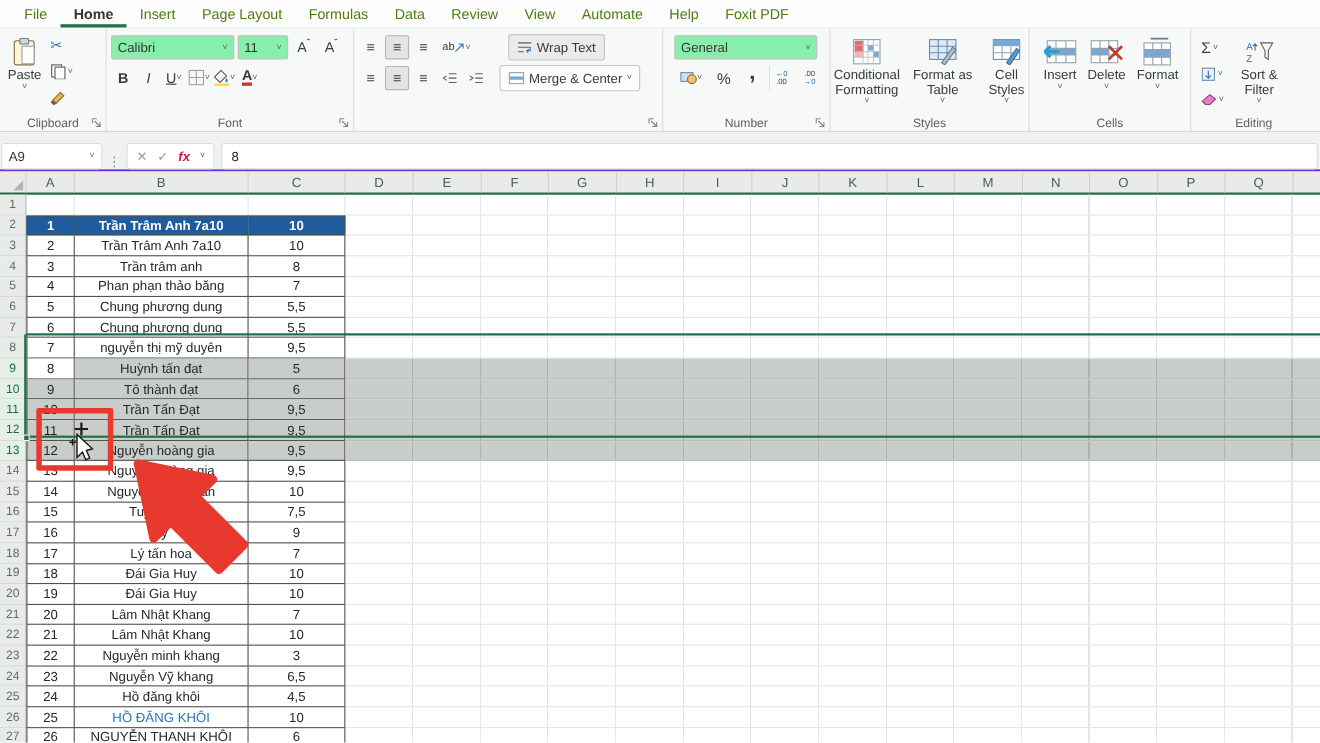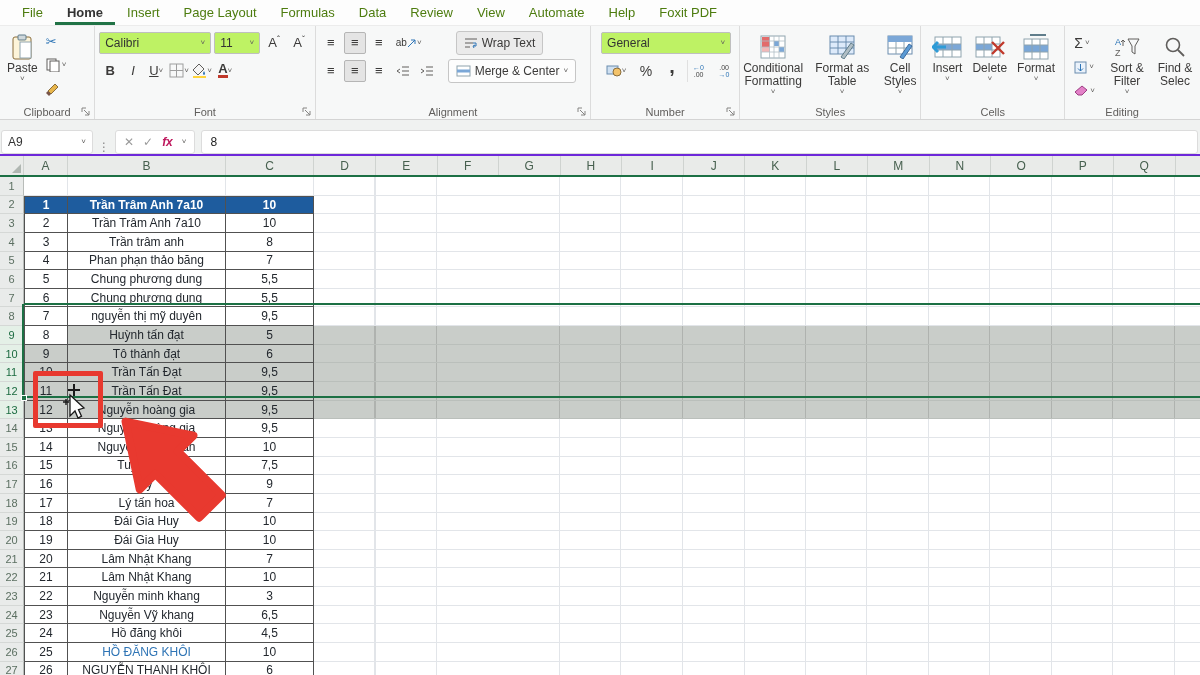--- a/index.html
+++ b/index.html
@@ -15,21 +15,21 @@
 .group{position:relative;border-right:1px solid #dcdcdc;padding:4px 2px 16px 4px;display:flex;align-items:flex-start}
 .glabel{position:absolute;bottom:1px;left:0;right:0;text-align:center;font-size:11px;color:#605e5c}
 .launch{position:absolute;bottom:2px;right:3px;width:10px;height:10px;opacity:.75}
 .bigbtn{display:flex;flex-direction:column;align-items:center;justify-content:flex-start;height:72px;padding:2px 3px;font-size:12px;color:#3b3a39;text-align:center;line-height:13px}
 .bigbtn .bicon{height:30px;display:flex;align-items:center;justify-content:center}
 .chev{font-size:8px;color:#605e5c;line-height:8px}
 .col2{display:flex;flex-direction:column;gap:2px;margin-left:2px}
 .mini{height:22px;display:flex;align-items:center;gap:2px;padding:0 3px;font-size:13px}
 .rowstack{display:flex;flex-direction:column;gap:3px}
 .rrow{display:flex;align-items:center;height:25px}
-.combo{background:#bef264;border:1px solid #bfbfbf;border-radius:2px;height:22px;display:flex;align-items:center;justify-content:space-between;padding:0 5px;font-size:12px;color:#333}
+.combo{background:#86efac;border:1px solid #bfbfbf;border-radius:2px;height:22px;display:flex;align-items:center;justify-content:space-between;padding:0 5px;font-size:12px;color:#333}
 .sq{width:22px;height:22px;display:flex;align-items:center;justify-content:center;font-size:13px}
 .sq.on{background:#e4e4e4;border:1px solid #b5b5b5;border-radius:2px}
 .boxbtn{border:1px solid #c6c6c6;border-radius:3px;background:#ebebeb;height:24px;display:flex;align-items:center;gap:4px;padding:0 7px;font-size:12px}
 .boxbtn.white{background:#fdfdfd}
 .acolor{border-bottom:3px solid #c0392b;line-height:12px;font-weight:bold}
 .dec2{display:flex;flex-direction:column;font-size:7px;line-height:7px;color:#444;align-items:center}
 .dec2 b{color:#2e75b6;font-weight:normal}
 .twoline{width:66px;white-space:normal}
 
 .fbar{height:36px;background:#f0f2f1;display:flex;align-items:flex-end;padding:0 0 0 1px;border-bottom:2px solid #6d28d9}
@@ -234,21 +234,20 @@
           <div class="boxbtn white" style="margin-left:8px">
             <svg width="15" height="12" viewBox="0 0 15 12">
                 <rect x="1" y="1" width="13" height="10" fill="#fff" stroke="#90a4ae"></rect>
                 <rect x="1" y="4.5" width="13" height="3" fill="#7ba7d7"></rect>
               </svg>
             <span>Merge &amp; Center</span>
             <span class="chev">˅</span>
           </div>
         </div>
       </div>
-      <div class="glabel">Alignment</div>
       <svg class="launch" viewBox="0 0 10 10">
           <path d="M1 1 H5 M1 1 V5 M3 3 L8 8 M8 4 V8 H4" stroke="#605e5c" fill="none"></path>
         </svg>
     </div>
 
     <div class="group" style="width:152px;padding-left:10px">
       <div class="rowstack">
         <div class="rrow">
           <div class="combo" style="width:130px">
             <span>General</span>
@@ -394,29 +393,20 @@
         <span class="bicon">
           <svg width="26" height="24" viewBox="0 0 26 24">
               <text x="1" y="10" font-size="9" fill="#2e75b6">A</text>
               <text x="1" y="21" font-size="9" fill="#605e5c">Z</text>
               <path d="M9 11 V5 M7 7 L9 5 L11 7" stroke="#605e5c" fill="none"></path>
               <path d="M14 4 H25 L21 11 V19 L18 17 V11 Z" fill="none" stroke="#605e5c"></path>
             </svg>
         </span>
         <span class="twoline" style="width:44px">Sort &amp; Filter</span>
         <span class="chev">˅</span>
-      </div>
-      <div class="bigbtn">
-        <span class="bicon">
-          <svg width="22" height="22" viewBox="0 0 22 22">
-              <circle cx="9" cy="9" r="6.5" fill="none" stroke="#605e5c" stroke-width="1.6"></circle>
-              <path d="M14 14 L20 20" stroke="#605e5c" stroke-width="1.8"></path>
-            </svg>
-        </span>
-        <span class="twoline" style="width:40px">Find &amp; Selec</span>
       </div>
       <div class="glabel" style="text-align:left;padding-left:40px">Editing</div>
     </div>
   </div>
 
   <div class="fbar">
     <div class="namebox">
       <span>A9</span>
       <span class="chev">˅</span>
     </div>

